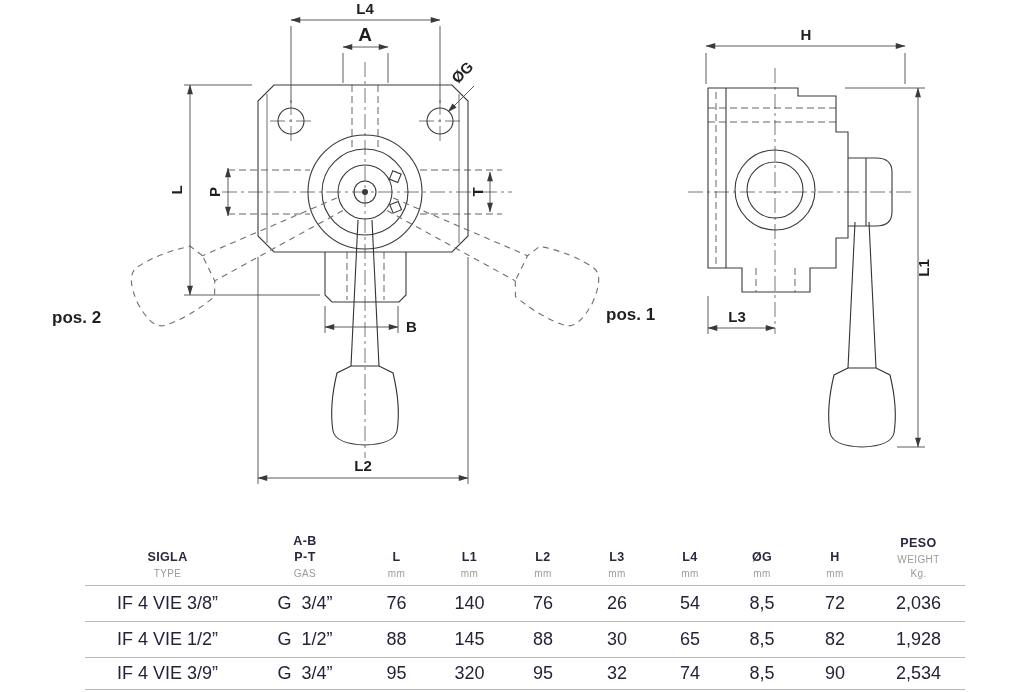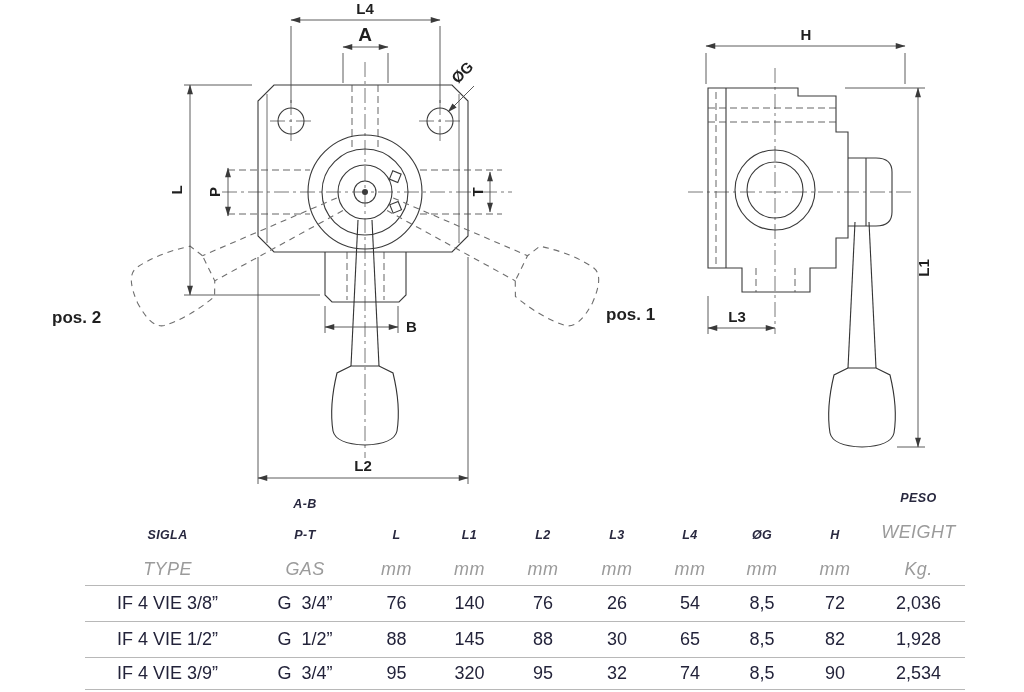--- a/index.html
+++ b/index.html
@@ -17,23 +17,23 @@
   .dimA { marker-start:url(#arw); marker-end:url(#arw); }
   .arwS { marker-start:url(#arw); }
   text.dimtxt { font-family:"Liberation Sans",sans-serif; font-weight:700; font-size:15px; fill:#1f1f1f; }
   text.bigtxt { font-family:"Liberation Sans",sans-serif; font-weight:700; font-size:19px; fill:#1f1f1f; }
   text.postxt { font-family:"Liberation Sans",sans-serif; font-weight:700; font-size:17px; fill:#1f1f1f; }
 
   
   .spec { position:absolute; left:85px; top:492px; width:880px; color:#23233a; }
   .cols { display:grid; grid-template-columns:165px 110px 73px 73px 74px 74px 72px 72px 74px 93px; }
   .thead { height:93px; align-items:end; padding-bottom:6px; }
-  .th { display:flex; flex-direction:column; align-items:center; justify-content:flex-end; gap:17px; line-height:1.1;font-style:italic; }
+  .th { display:flex; flex-direction:column; align-items:center; justify-content:flex-end; gap:3px; line-height:1.1; }
   .dk { color:#28283f; font-weight:700; font-size:12.5px; letter-spacing:0.4px; }
-  .gy { color:#9b9b9b; font-weight:400; font-size:18px; letter-spacing:0.4px; }
+  .gy { color:#9b9b9b; font-weight:400; font-size:10px; letter-spacing:0.4px; }
   .trow { height:36px; align-items:center; border-top:1px solid #b8b8b8; font-size:18px; }
   .trow:last-child { height:33px; border-bottom:1px solid #b8b8b8; }
   .td { text-align:center; white-space:pre; color:#23233a; }
 </style>
 </head>
 <body>
 
 <div class="stage">
 
 <svg class="drawing" width="1024" height="490" viewBox="0 0 1024 490">

